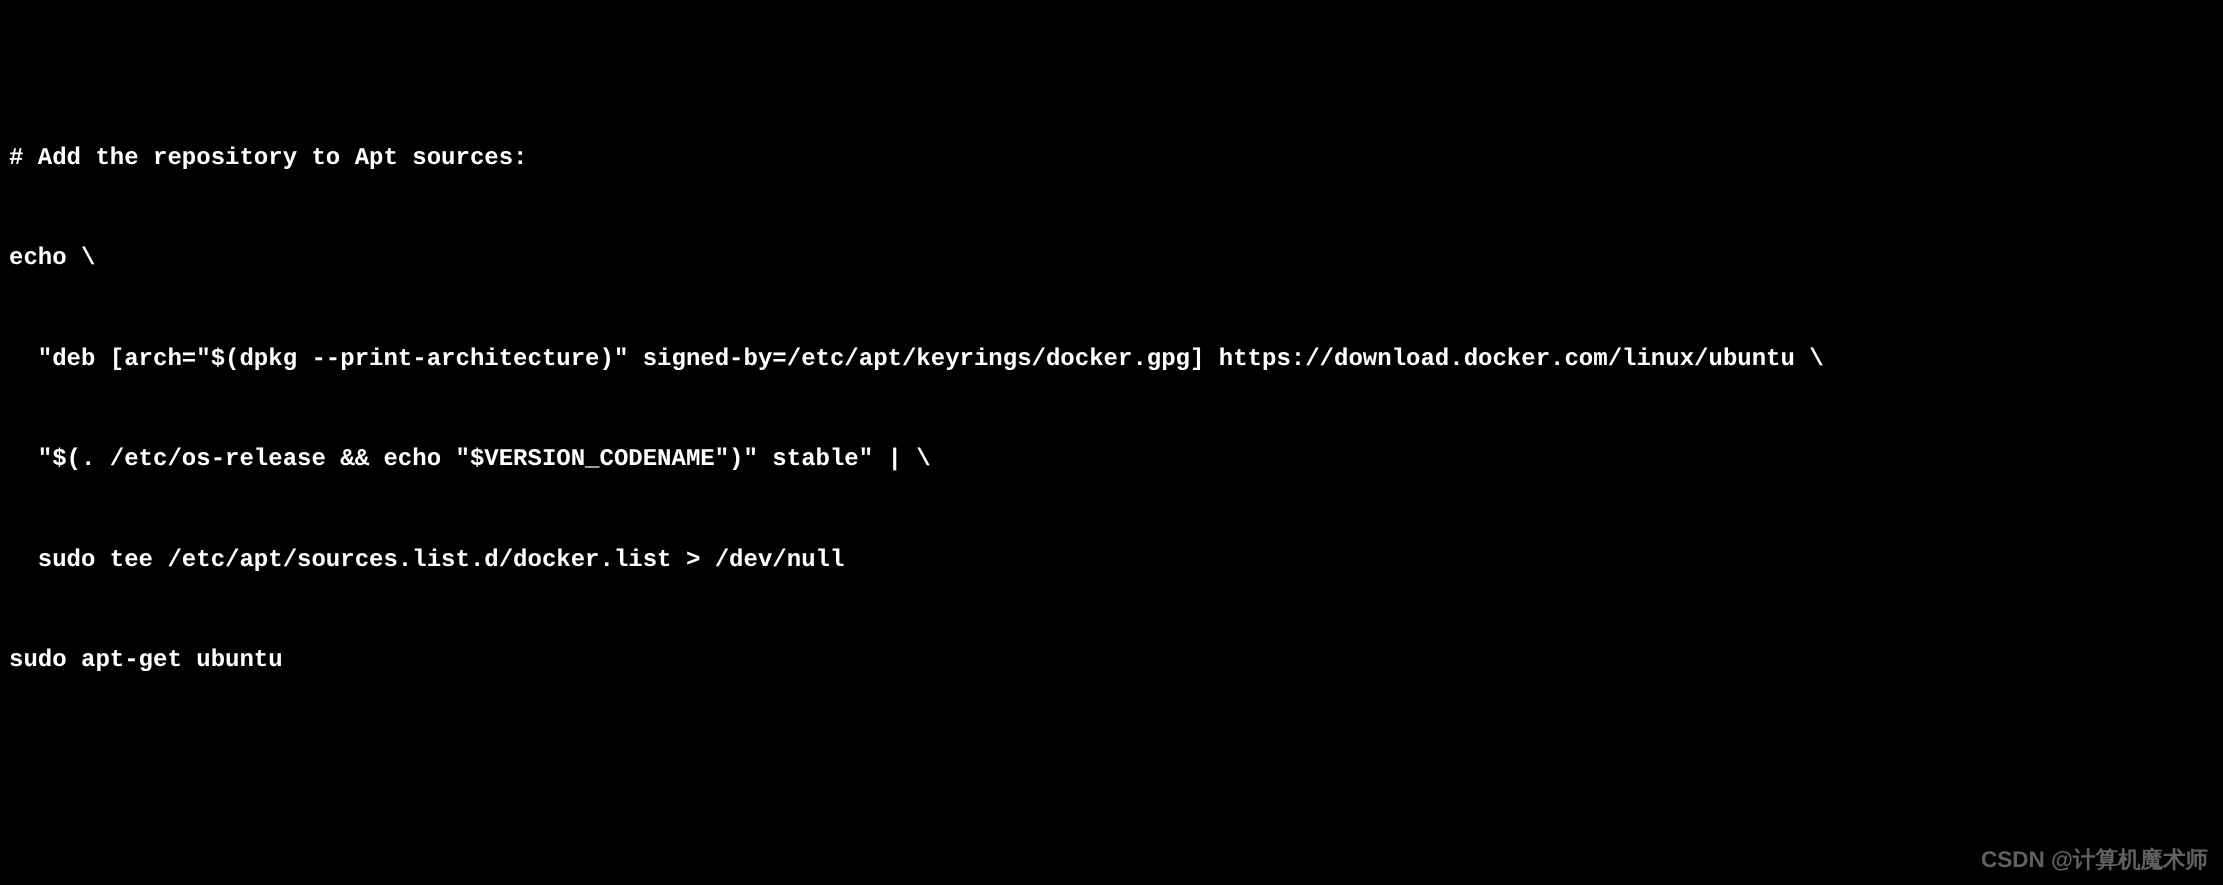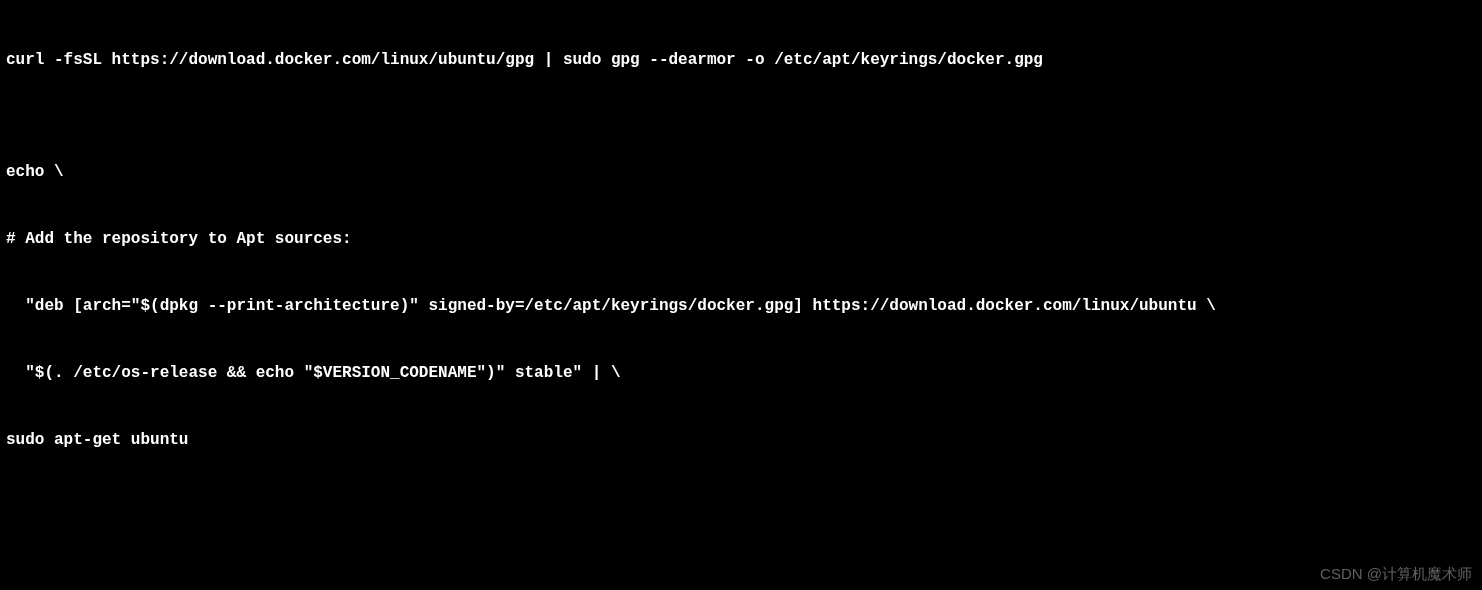--- a/index.html
+++ b/index.html
@@ -26,34 +26,34 @@
   .line {
     white-space: pre;
   }
   .watermark {
     position: absolute;
     bottom: 6px;
     right: 10px;
     color: #808080;
     font-size: 15px;
     font-family: sans-serif;
-    font-weight: normal;
+    font-weight: bold;
     opacity: 0.75;
   }
 </style>
 </head>
 <body>
 
 <div class="terminal">
-  <div class="line">curl -fsSL https://download.docker.com/linux/ubuntu/gpg | sudo gpg --dearmor -o /etc/apt/keyrings/docker.gpg</div>
   <div class="line"></div>
+  <div class="line"># Add the repository to Apt sources:</div>
   <div class="line">echo \</div>
-  <div class="line"># Add the repository to Apt sources:</div>
   <div class="line">  "deb [arch="$(dpkg --print-architecture)" signed-by=/etc/apt/keyrings/docker.gpg] https://download.docker.com/linux/ubuntu \</div>
   <div class="line">  "$(. /etc/os-release &amp;&amp; echo "$VERSION_CODENAME")" stable" | \</div>
+  <div class="line">  sudo tee /etc/apt/sources.list.d/docker.list &gt; /dev/null</div>
   <div class="line">sudo apt-get ubuntu</div>
   
   
   
   
   
   
   
   
   

